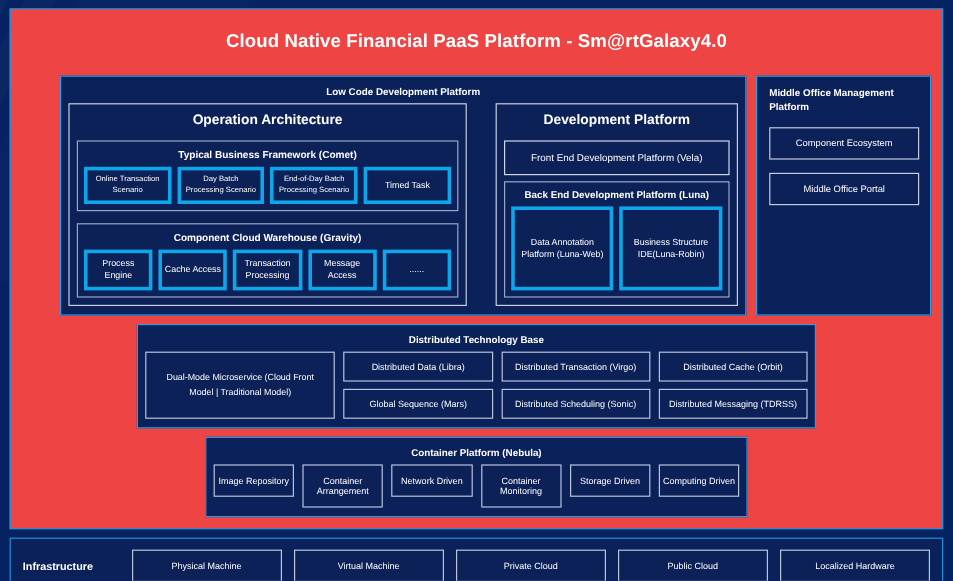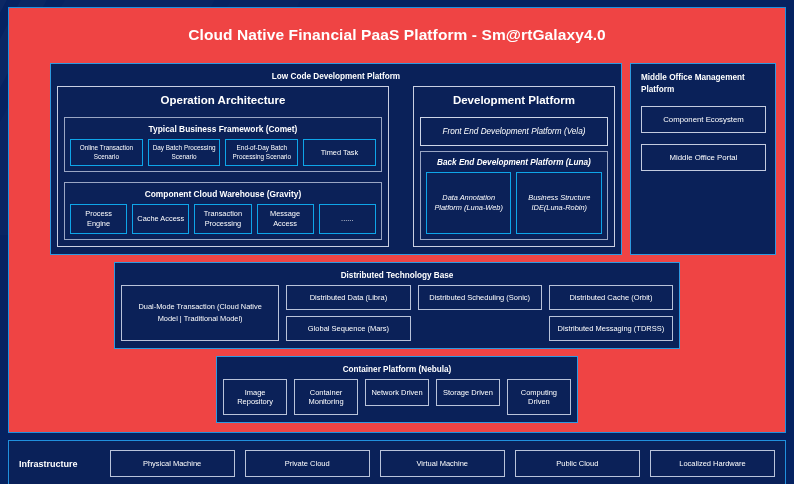--- a/index.html
+++ b/index.html
@@ -117,21 +117,21 @@
   }
 
   .cells {
     display: flex;
     gap: 5px;
     align-items: stretch;
   }
   .cells > * { flex: 1 1 0; }
 
   .cell {
-    border: 1px solid #0ea5e9;
+    border: 3px solid #0ea5e9;
     background: #0b2158;
     display: flex;
     align-items: center;
     justify-content: center;
     text-align: center;
     font-size: 6.4px;
     line-height: 1.35;
     padding: 4px 2px;
     min-height: 25px;
   }
@@ -142,21 +142,21 @@
   .lowcode-inner {
     display: flex;
     gap: 24px;
     align-items: stretch;
     flex: 1 1 auto;
   }
   .op-arch { flex: 1.69 1 0; gap: 5px; }
   .dev-plat { flex: 1 1 0; gap: 5px; }
   .op-arch .group + .group { margin-top: 5px; }
 
-  .dev-stack { display: flex; flex-direction: column; gap: 5px; flex: 1 1 auto; font-style: italic; }
+  .dev-stack { display: flex; flex-direction: column; gap: 5px; flex: 1 1 auto; }
   .dev-bar {
     border: 1.1px solid #ced6e8;
     background: #0b2158;
     text-align: center;
     font-size: 8.2px;
     padding: 9px 4px;
   }
   .dev-sub { flex: 1 1 auto; }
   .dev-sub .group-title { font-size: 8.2px; }
 
@@ -314,71 +314,75 @@
           <div class="mid-item">Component Ecosystem</div>
           <div class="mid-item">Middle Office Portal</div>
         </div>
       </div>
 
     </div>
 
     <div class="panel">
       <div class="panel-title">Distributed Technology Base</div>
       <div class="dtb-body">
-        <div class="dtb-first">Dual-Mode Transaction (Cloud Native Model | Traditional Model)</div>
+        <div class="dtb-first">Dual-Mode Microservice (Cloud Front Model | Traditional Model)</div>
         <div class="dtb-cols">
           <div class="dtb-col">
             <div class="dtb-cell">Distributed Data (Libra)</div>
             <div class="dtb-cell">Global Sequence (Mars)</div>
           </div>
           <div class="dtb-col">
+            <div class="dtb-cell">Distributed Transaction (Virgo)</div>
             <div class="dtb-cell">Distributed Scheduling (Sonic)</div>
           </div>
           <div class="dtb-col">
             <div class="dtb-cell">Distributed Cache (Orbit)</div>
             <div class="dtb-cell">Distributed Messaging (TDRSS)</div>
           </div>
         </div>
       </div>
     </div>
 
     <div class="panel">
       <div class="panel-title">Container Platform (Nebula)</div>
       <div class="cp-cells">
         <div>
             <div class="cp-cell">Image Repository</div>
           </div>
         <div>
+            <div class="cp-cell">Container Arrangement</div>
+          </div>
+        <div>
+            <div class="cp-cell">Network Driven</div>
+          </div>
+        <div>
             <div class="cp-cell">Container Monitoring</div>
-          </div>
-        <div>
-            <div class="cp-cell">Network Driven</div>
           </div>
         <div>
             <div class="cp-cell">Storage Driven</div>
           </div>
         <div>
             <div class="cp-cell">Computing Driven</div>
           </div>
       </div>
     </div>
 
   </div>
 
   <div class="infra">
     <div class="infra-label">Infrastructure</div>
     <div class="infra-items">
       <div>
           <div class="infra-cell">Physical Machine</div>
         </div>
       <div>
+          <div class="infra-cell">Virtual Machine</div>
+        </div>
+      <div>
           <div class="infra-cell">Private Cloud</div>
-        </div>
-      <div>
-          <div class="infra-cell">Virtual Machine</div>
         </div>
       <div>
           <div class="infra-cell">Public Cloud</div>
         </div>
       <div>
           <div class="infra-cell">Localized Hardware</div>
         </div>
     </div>
   </div>
 

